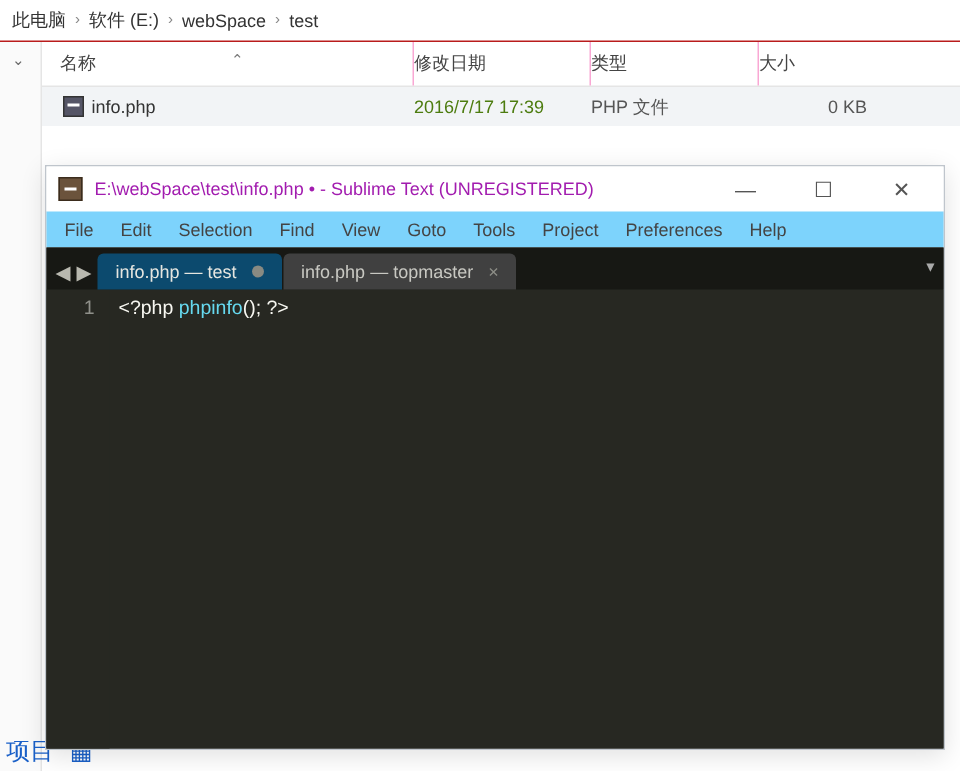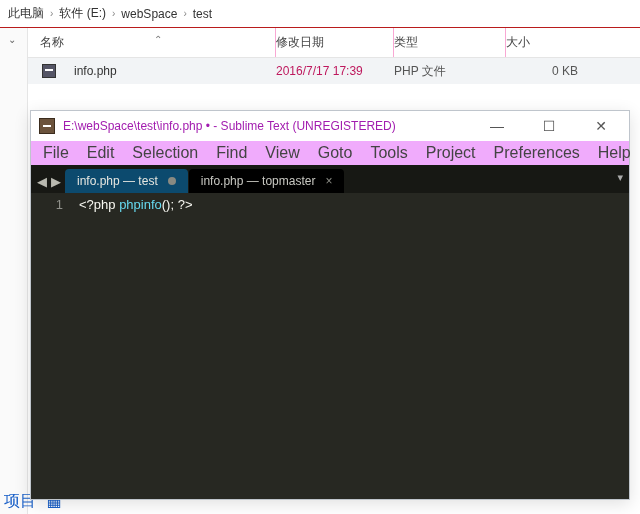--- a/index.html
+++ b/index.html
@@ -16,43 +16,43 @@
   .file-area { flex: 1; }
   .col-headers { display: flex; border-bottom: 1px solid #e5e5e5; height: 30px; align-items: center; color: #444; }
   .col-name { width: 248px; padding-left: 12px; position: relative; }
   .sort-arrow { position: absolute; left: 126px; top: 6px; color: #777; font-size: 10px; }
   .col-date { width: 118px; }
   .col-type { width: 112px; }
   .col-size { width: 82px; }
   .col-sep { border-right: 1px solid #f9a8d4; height: 100%; display:flex; align-items:center; }
   .file-row { display: flex; height: 26px; align-items: center; background: #f2f4f6; }
   .cell { display: flex; align-items: center; }
-  .cell-name { width: 248px; padding-left: 14px; gap: 18px; }
+  .cell-name { width: 248px; padding-left: 14px; gap: 5px; }
   .file-icon { width: 14px; height: 14px; background: #556; border: 1px solid #333; display:inline-block; position:relative; }
   .file-icon::after { content:""; position:absolute; left:2px; top:4px; width:8px; height:2px; background:#fff; }
-  .cell-date { width: 118px; color: #be185d; }
+  .cell-date { width: 118px; color: #4d7c0f; }
   .cell-type { width: 112px; color: #555; }
   .cell-size { width: 82px; text-align: right; padding-right: 10px; color: #555; justify-content:flex-end; }
   .footer-strip { position:absolute; left:0; bottom:0; font-size:16px; color:#1a60c8; padding:2px 4px; }
 
   
   .sublime { position: absolute; left: 30px; top: 110px; width: 600px; height: 390px; background: #fff; border: 1px solid #bfc5cc; box-shadow: 0 4px 16px rgba(0,0,0,.12); }
   .titlebar { height: 30px; display: flex; align-items: center; padding: 0 6px 0 8px; background: #fff; color: #666; gap:8px; }
   .title-icon { width: 16px; height: 16px; background: #6b533c; border:1px solid #3b2c1d; position:relative; }
   .title-icon::after { content:""; position:absolute; left:3px; top:6px; width:8px; height:2px; background:#fff; }
   .title-text { flex: 1; font-size: 12px; color: #a21caf; overflow:hidden; text-overflow:ellipsis; white-space:nowrap; }
   .winbtn { width: 44px; height: 28px; display:flex; align-items:center; justify-content:center; color:#555; font-size: 14px; }
-  .menubar { height: 24px; display: flex; align-items: center; gap: 2px; padding: 0 4px; background: #f0abfc; color: #444; font-size: 16px; }
+  .menubar { height: 24px; display: flex; align-items: center; gap: 2px; padding: 0 4px; background: #7dd3fc; color: #444; font-size: 12px; }
   .menuitem { padding: 2px 8px; }
 
   .editor { background: #272822; height: calc(100% - 54px); display:flex; flex-direction:column; }
   .tabbar { height: 28px; background: #171814; display:flex; align-items:flex-end; padding: 0 4px; gap: 0; position:relative; }
   .navarrows { display:flex; gap:4px; padding:0 4px 4px 2px; color:#b9b9b0; font-size:13px; }
   .navarrow { cursor:pointer; }
-  .tab { background:#000000; color:#c8c8c2; font-size:12px; padding:5px 12px 5px 12px; border-top-left-radius:4px; border-top-right-radius:4px; display:flex; align-items:center; gap:10px; margin-right:1px; }
+  .tab { background:#404040; color:#c8c8c2; font-size:12px; padding:5px 12px 5px 12px; border-top-left-radius:4px; border-top-right-radius:4px; display:flex; align-items:center; gap:10px; margin-right:1px; }
   .tab.active { background:#0c4a6e; color:#e6e6e0; }
   .tab .dirty { width:8px; height:8px; border-radius:50%; background:#898a82; display:inline-block; }
   .tab .close { color:#8c8d86; font-size:12px; }
   .toolstrip-right { position:absolute; right:6px; top:6px; color:#aaa; font-size:11px; }
 
   .code-area { flex:1; display:flex; background:#272822; font-family: Consolas, "Courier New", monospace; font-size:13px; }
   .gutter { width:42px; text-align:right; padding:4px 10px 0 0; color:#8f908a; background:#272822; user-select:none; }
   .code { flex:1; padding:4px 0 0 6px; color:#f8f8f2; white-space:pre; }
   .tok-tag { color:#f8f8f2; }
   .tok-func { color:#66d9ef; }

